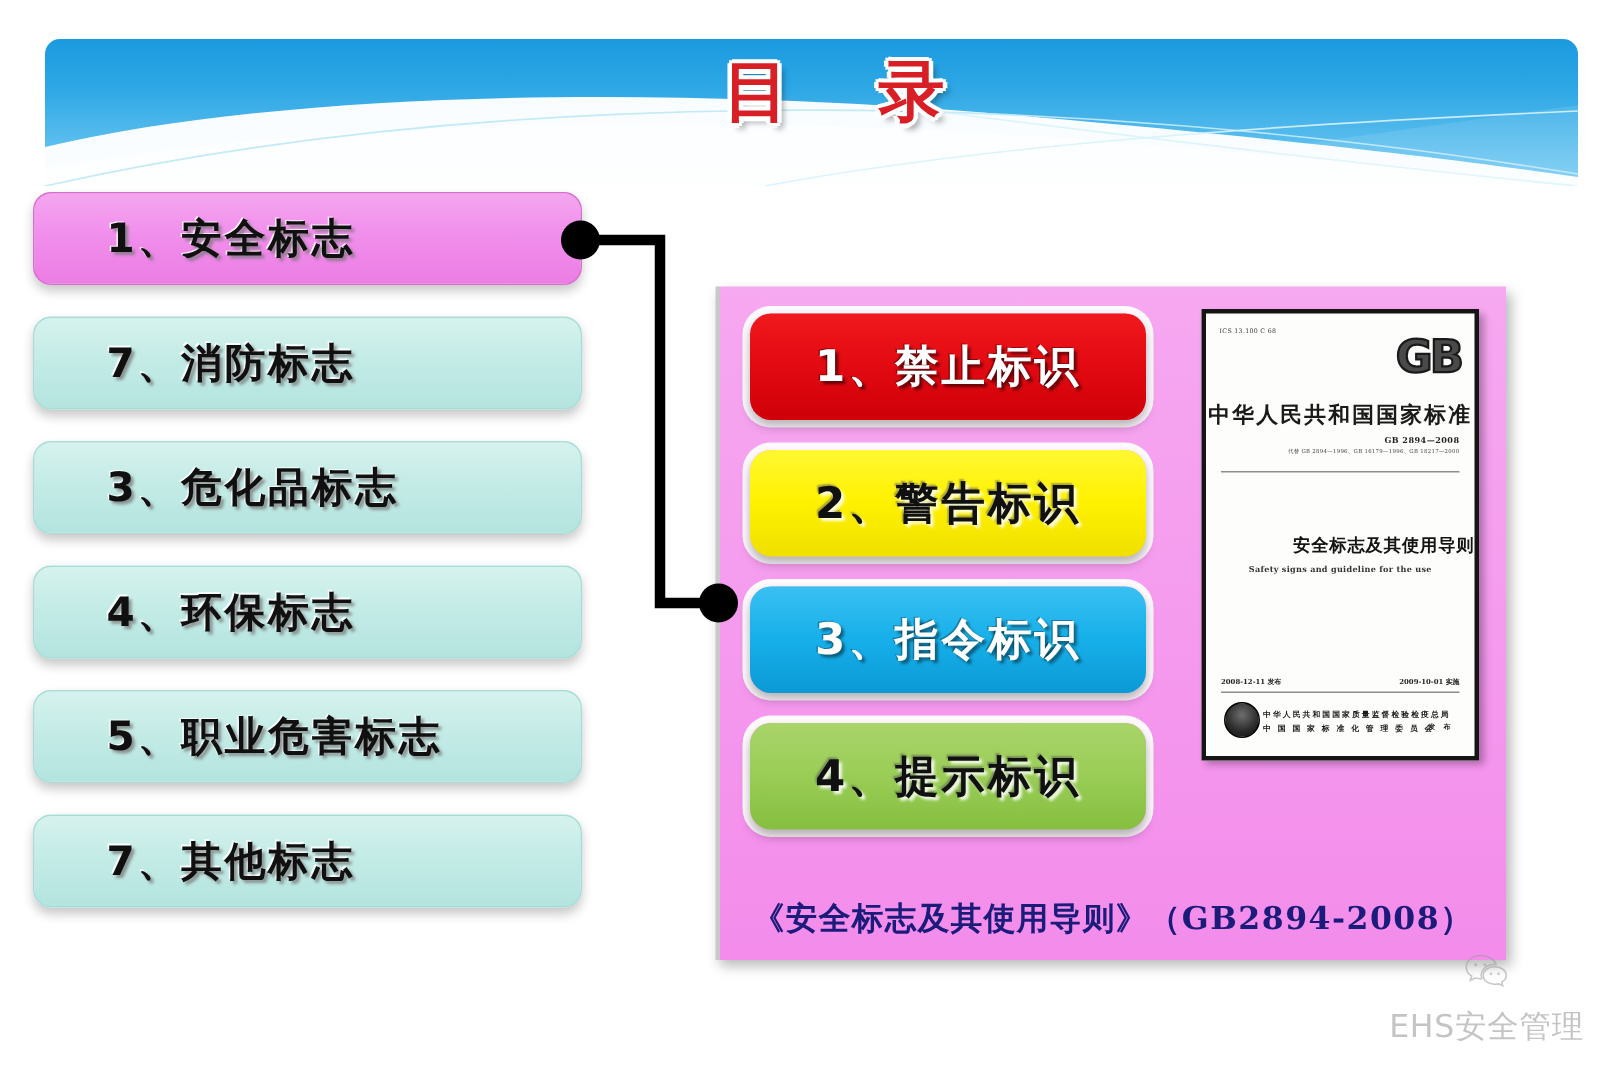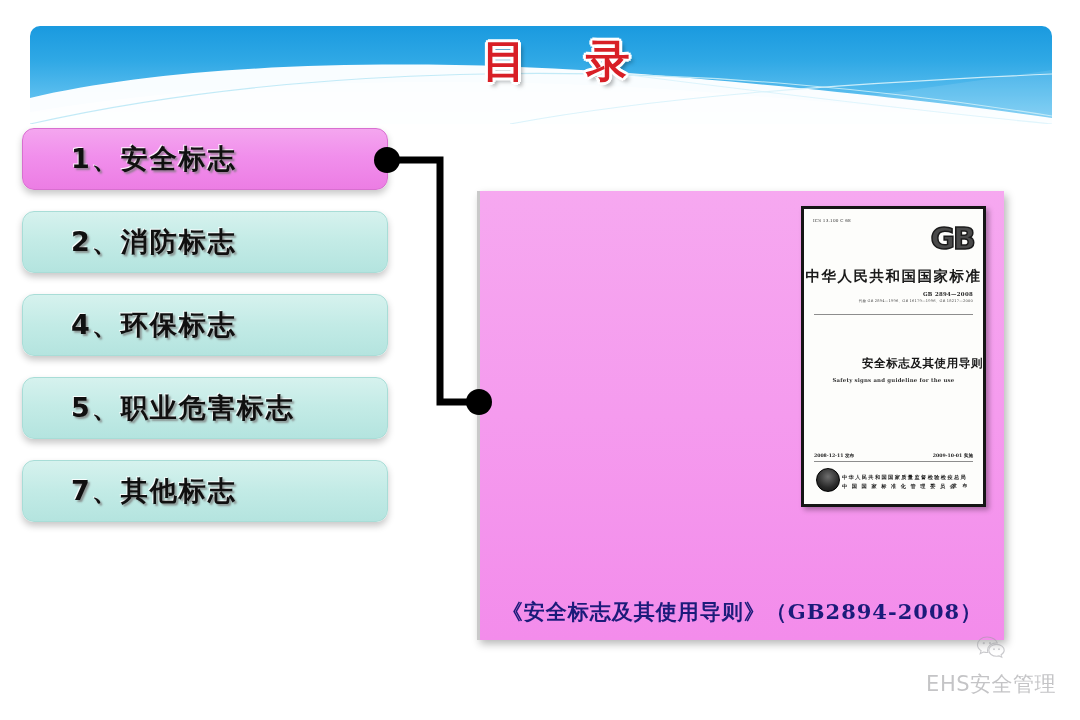--- a/index.html
+++ b/index.html
@@ -268,41 +268,58 @@
     <path d="M640,98 L1022,44 L1022,98 Z" fill="#ffffff" opacity="0.10"></path>
   </svg>
 </div>
 <div id="deck-title">目  录</div>
 
 <div id="toc-list">
   <div class="toc-item active">
     <span class="toc-label">1、安全标志</span>
   </div>
   <div class="toc-item plain">
-    <span class="toc-label">2、消防标志</span>
+    <span class="toc-label">7、消防标志</span>
+  </div>
+  <div class="toc-item plain">
+    <span class="toc-label">3、危化品标志</span>
   </div>
   <div class="toc-item plain">
     <span class="toc-label">4、环保标志</span>
   </div>
   <div class="toc-item plain">
     <span class="toc-label">5、职业危害标志</span>
   </div>
   <div class="toc-item plain">
     <span class="toc-label">7、其他标志</span>
   </div>
 </div>
 
 <svg id="connector" width="1080" height="720">
   <polyline points="388,160 440,160 440,402 478,402" fill="none" stroke="#000000" stroke-width="7" stroke-linecap="square"></polyline>
   <circle cx="387" cy="160" r="13" fill="#000000"></circle>
   <circle cx="479" cy="402" r="13" fill="#000000"></circle>
 </svg>
 
 <div id="sign-panel">
 
+  <div id="sign-buttons">
+    <div class="sign-btn red">
+      <span class="sign-label">1、禁止标识</span>
+    </div>
+    <div class="sign-btn yellow">
+      <span class="sign-label">2、警告标识</span>
+    </div>
+    <div class="sign-btn blue">
+      <span class="sign-label">3、指令标识</span>
+    </div>
+    <div class="sign-btn green">
+      <span class="sign-label">4、提示标识</span>
+    </div>
+  </div>
 
   <div id="gb-cover">
     <div id="gb-ics">ICS 13.100
 C 68</div>
     <div id="gb-mark">GB</div>
     <div id="gb-national">中华人民共和国国家标准</div>
     <div id="gb-number">GB 2894—2008</div>
     <div id="gb-replaces">代替 GB 2894—1996、GB 16179—1996、GB 18217—2000</div>
     <div id="gb-rule"></div>
     <div id="gb-doc-title">安全标志及其使用导则</div>

